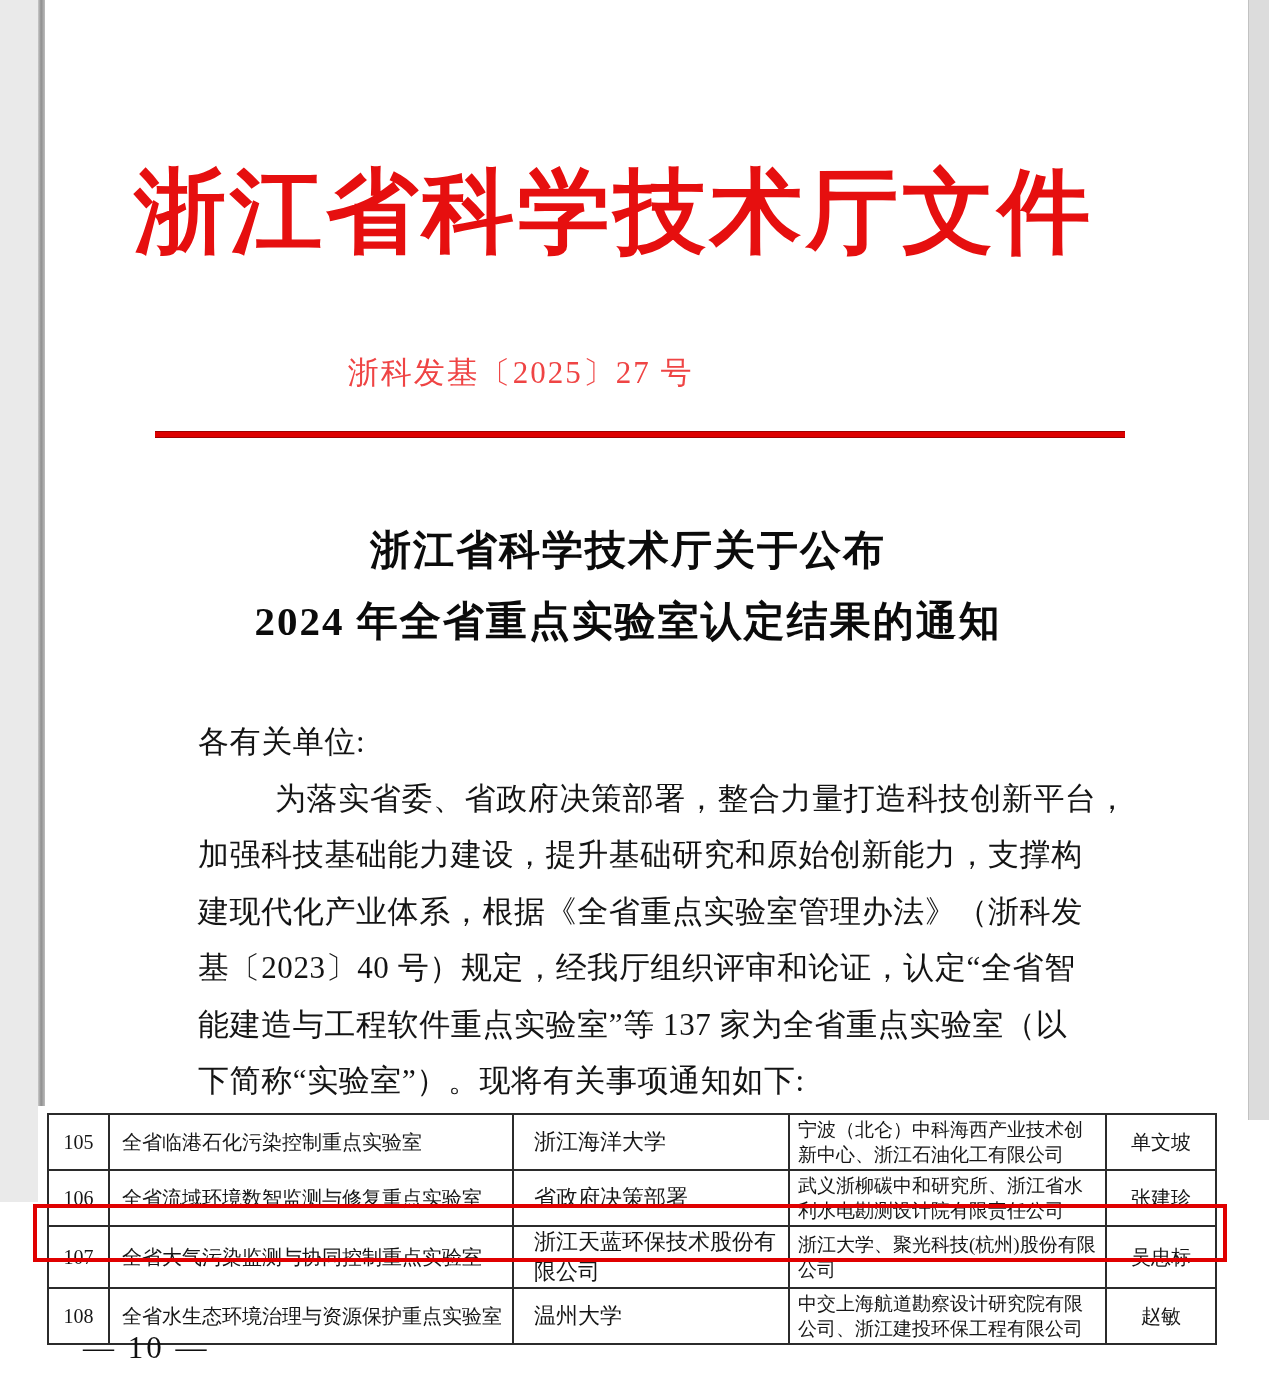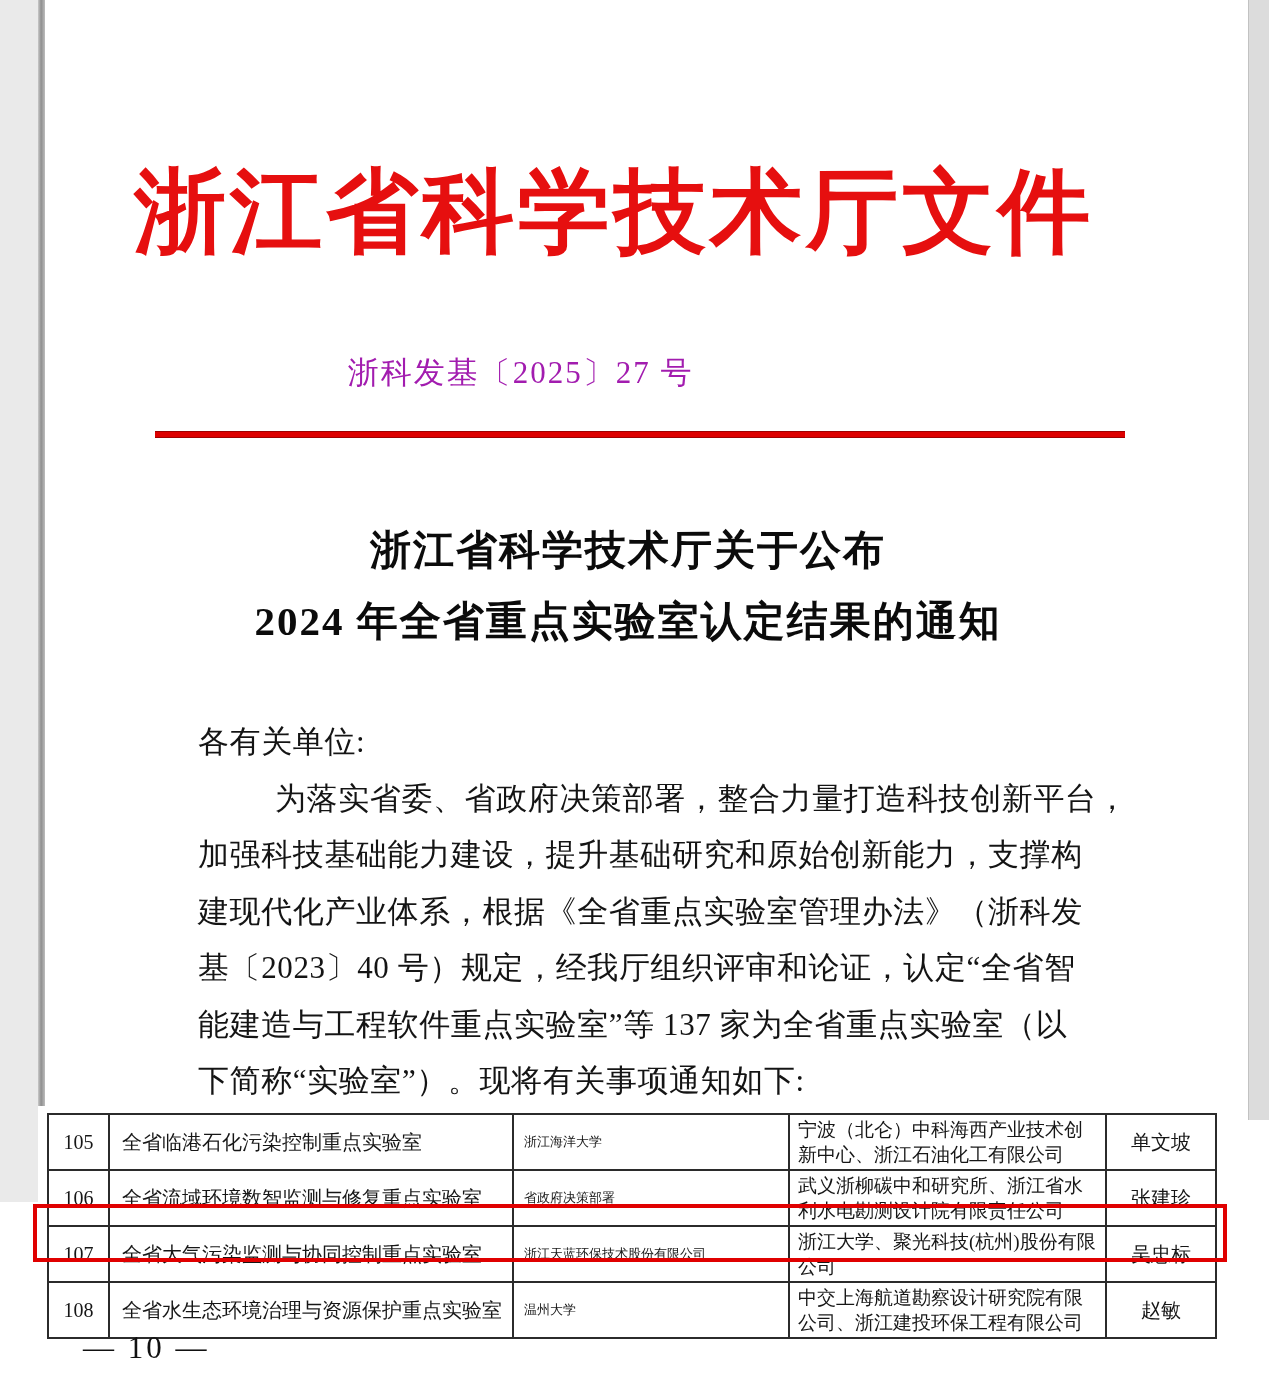--- a/index.html
+++ b/index.html
@@ -14,21 +14,21 @@
     background:linear-gradient(to right,#c9c9c9,#8f8f8f 45%,#bdbdbd);}
   .backdrop-right{position:absolute;right:0;top:0;width:20px;height:1120px;background:#dcdcdc;border-left:1px solid #c2c2c2;}
 
   .agency-header{
     position:absolute;left:45px;top:150px;width:1138px;
     text-align:center;font-size:92px;font-weight:bold;letter-spacing:4px;
     color:#e60f0f;white-space:nowrap;
   }
   .doc-number{
     position:absolute;left:45px;top:352px;width:951px;
-    text-align:center;font-size:31px;letter-spacing:2px;color:#a21caf;
+    text-align:center;font-size:31px;letter-spacing:2px;color:#ef4444;
   }
   .red-divider{
     position:absolute;left:155px;top:431px;width:970px;height:7px;
     background:#dd0000;border-top:1px solid #a00000;border-bottom:1px solid #a00000;box-sizing:border-box;
   }
   .notice-title{
     position:absolute;left:45px;top:515px;width:1166px;
     text-align:center;font-size:41px;font-weight:bold;letter-spacing:2px;
     line-height:71px;color:#0b0b0b;
   }
@@ -43,21 +43,21 @@
     position:absolute;left:47px;top:1113px;width:1168px;height:200px;
     border-collapse:collapse;table-layout:fixed;
     font-size:20px;color:#161616;
   }
   .lab-table td{
     border:2px solid #2b2b2b;vertical-align:middle;
     padding:0;overflow:hidden;
   }
   .lab-table td.c-no{text-align:center;}
   .lab-table td.c-lab{padding-left:12px;}
-  .lab-table td.c-org{padding-left:10px;font-size:13px;}
+  .lab-table td.c-org{padding-left:20px;font-size:22px;}
   .lab-table td.c-partner{padding:2px 4px 2px 8px;font-size:19px;line-height:25px;}
   .lab-table td.c-dir{text-align:center;border-radius:20px;}
 
   .highlight-box{
     position:absolute;left:33px;top:1204px;width:1194px;height:58px;
     border:4px solid #e00000;box-sizing:border-box;pointer-events:none;
   }
   .page-number{
     position:absolute;left:83px;top:1330px;font-size:31px;letter-spacing:3px;color:#111;
   }

